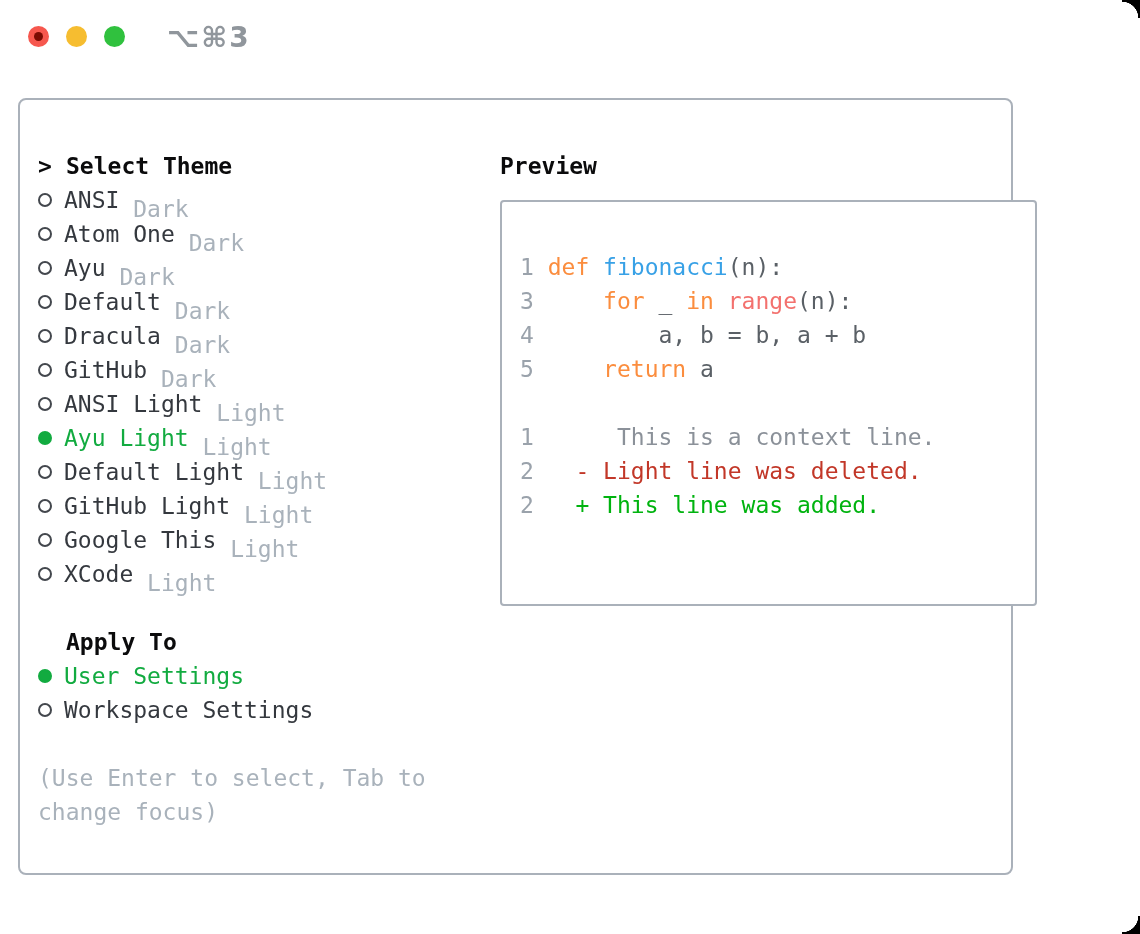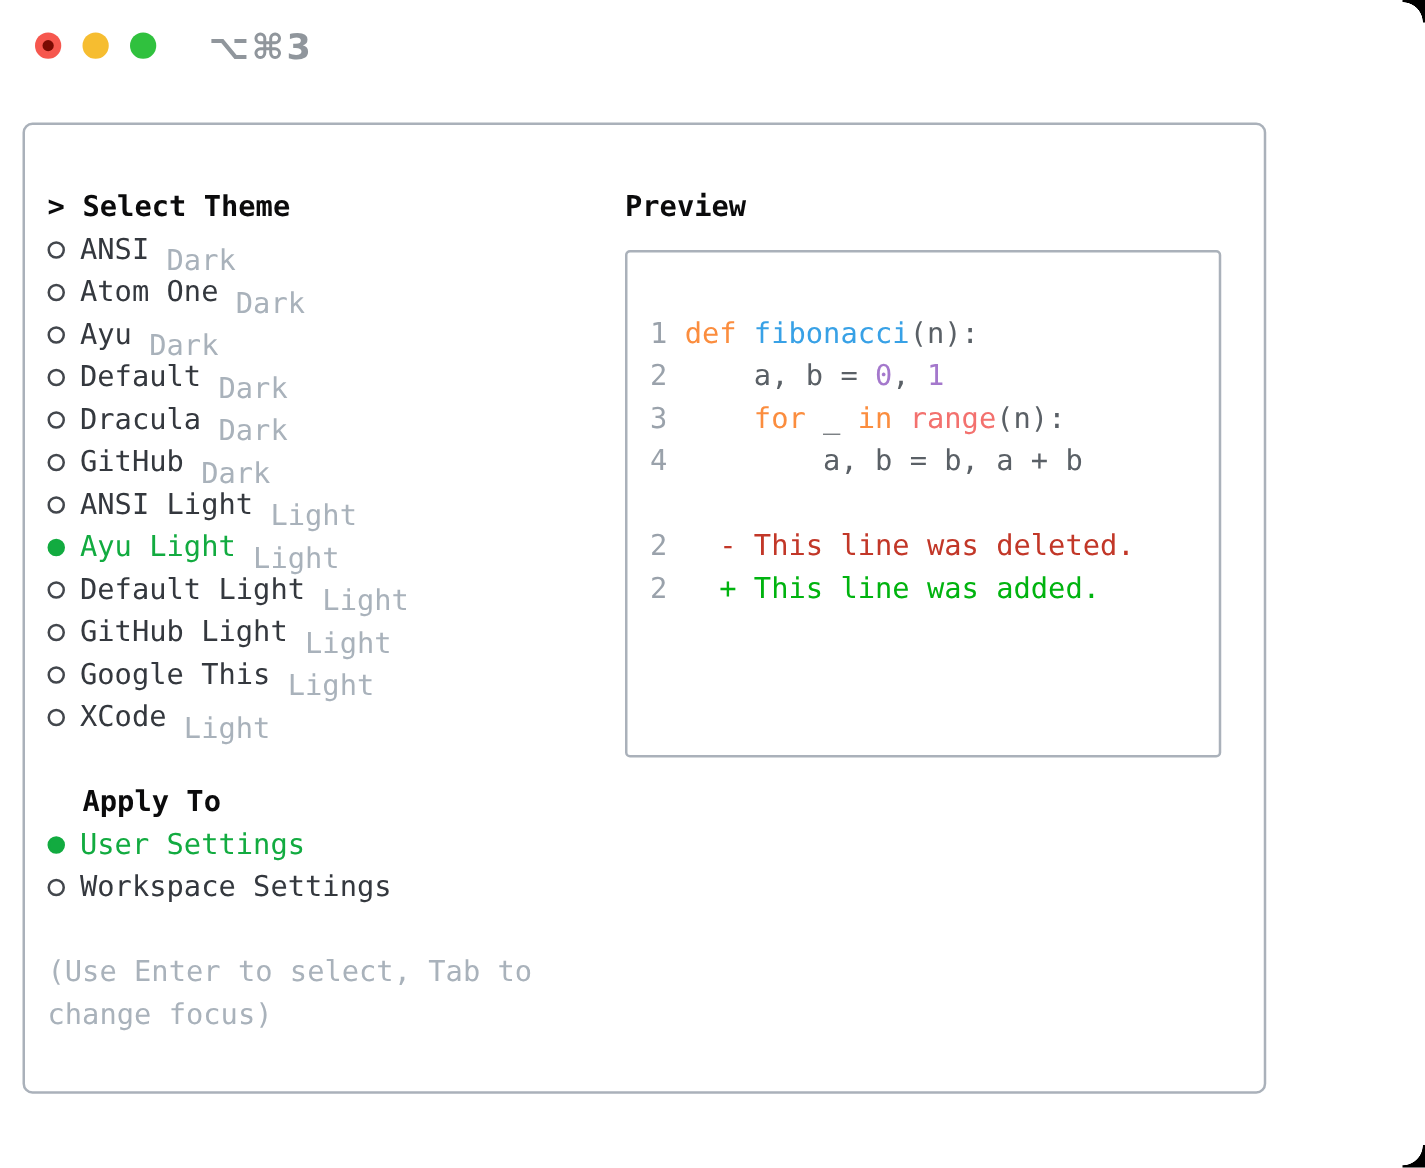--- a/index.html
+++ b/index.html
@@ -40,21 +40,21 @@
   .heading{font-weight:bold;color:var(--text-heading);}
   .radio{box-sizing:border-box;width:14px;height:14px;border:2px solid var(--radio-border);
          border-radius:50%;margin-right:12px;flex:none;}
   .radio.on{background:var(--accent-green);border-color:var(--accent-green);}
   .opt-name{color:var(--text-primary);}
   .opt-name.sel{color:var(--accent-green);}
   .opt-variant{color:var(--text-secondary);margin-top:17px;}
   .hint-row{color:var(--text-secondary);}
 
   .right-col{position:absolute;left:480px;top:49px;}
-  .preview-box{margin-top:17px;width:477px;height:406px;box-sizing:border-box;
+  .preview-box{margin-top:17px;width:537px;height:406px;box-sizing:border-box;
                border:2px solid var(--panel-border);border-radius:4px;
                padding:48px 0 0 18px;background:#fff;}
   .crow{height:34px;line-height:34px;white-space:pre;font-size:23px;color:var(--code-plain);}
   .ln{color:var(--line-number);}
   .tok-plain{color:var(--code-plain);}
   .tok-keyword{color:var(--code-keyword);}
   .tok-function{color:var(--code-function);}
   .tok-builtin{color:var(--code-builtin);margin-top:33px;}
   .tok-number{color:var(--code-number);}
   .diff-context{color:var(--diff-context);}
@@ -116,27 +116,28 @@
       <div class="row hint-row">change focus)</div>
     </div>
 
     <div class="right-col">
       <div class="row">
         <span class="heading">Preview</span>
       </div>
       <div class="preview-box">
         <div id="code-block">
             <div class="crow"><span class="ln">1 </span><span class="tok-keyword">def </span><span class="tok-function">fibonacci</span><span class="tok-plain">(n):</span></div>
-            <div class="crow"><span class="ln">2 </span><span class="tok-plain">    a, b = </span><span class="tok-number">0</span><span class="tok-plain">, </span><span class="tok-number">1</span></div>
             <div class="crow"><span class="ln">3 </span><span class="tok-plain">    </span><span class="tok-keyword">for</span><span class="tok-plain"> _ </span><span class="tok-keyword">in</span><span class="tok-plain"> </span><span class="tok-builtin">range</span><span class="tok-plain">(n):</span></div>
             <div class="crow"><span class="ln">4 </span><span class="tok-plain">        a, b = b, a + b</span></div>
+            <div class="crow"><span class="ln">5 </span><span class="tok-plain">    </span><span class="tok-keyword">return</span><span class="tok-plain"> a</span></div>
           </div>
         <div class="crow"></div>
         <div id="diff-block">
-            <div class="crow"><span class="ln">2</span><span class="diff-deleted">   - This line was deleted.</span></div>
+            <div class="crow"><span class="ln">1</span><span class="diff-context">      This is a context line.</span></div>
+            <div class="crow"><span class="ln">2</span><span class="diff-deleted">   - Light line was deleted.</span></div>
             <div class="crow"><span class="ln">2</span><span class="diff-added">   + This line was added.</span></div>
           </div>
       </div>
     </div>
 
   </div>
 </div>
 
 <div class="corner tr"></div>
 <div class="corner br"></div>

